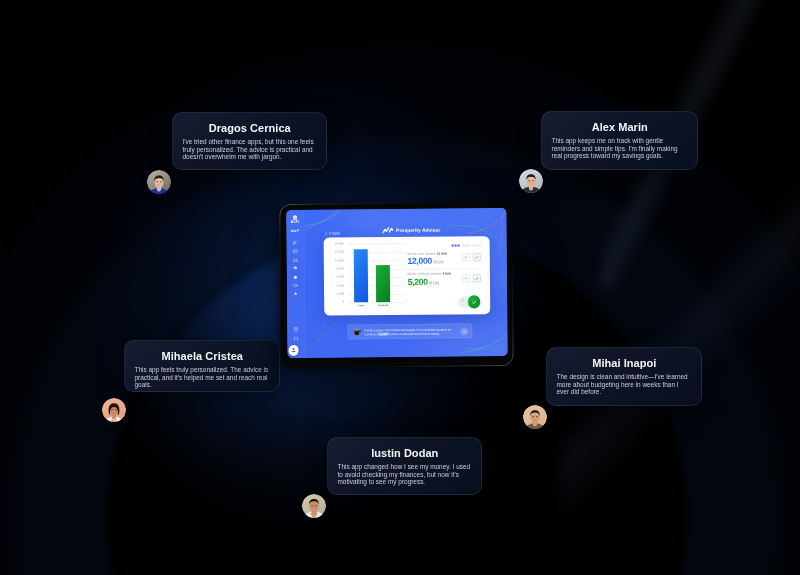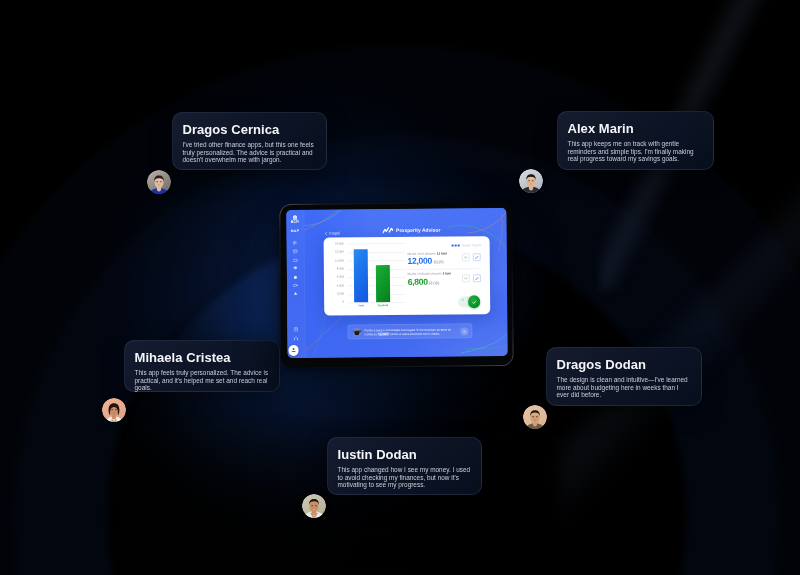--- a/index.html
+++ b/index.html
@@ -52,21 +52,21 @@
   .streak2{position:absolute;left:560px;top:120px;width:300px;height:420px;
       background:linear-gradient(134deg, rgba(0,0,0,0) 42%, rgba(112,140,198,0.075) 48%, rgba(0,0,0,0) 57%);
       filter:blur(7px);}
 
   
   .card{position:absolute;border-radius:10px;padding:9px 9px 9px 9.5px;
         box-sizing:border-box;
         background:linear-gradient(142deg, rgba(23,31,51,0.92) 0%, rgba(15,22,40,0.93) 45%, rgba(7,15,30,0.95) 100%);
         border:0.8px solid rgba(100,118,158,0.20);
         box-shadow:0 6px 22px rgba(0,0,0,0.45);}
-  .card .nm{color:#f4f6fa;font-size:13px;font-weight:bold;letter-spacing:0.05px;margin:0 0 4.2px 0;}
+  .card .nm{color:#f4f6fa;font-size:11px;font-weight:bold;letter-spacing:0.05px;margin:0 0 4.2px 0;text-align:center;}
   .card .qt{color:#c8d0dd;font-size:6.45px;line-height:7.6px;margin:0;}
   .avatar{position:absolute;width:24px;height:24px;border-radius:50%;overflow:hidden;
           box-shadow:0 1px 5px rgba(0,0,0,0.55);}
   .avatar svg{display:block;width:24px;height:24px;}
 
   
   .tablet{position:absolute;left:279.5px;top:202.5px;width:233px;height:164px;
           border-radius:12px;box-sizing:border-box;
           background:linear-gradient(148deg,#53565c 0%,#1c1e22 9%,#060708 34%,#060708 66%,#1b1d21 86%,#46494f 100%);
           padding:6.2px 6.2px 10px 7px;
@@ -197,21 +197,21 @@
           <ellipse cx="12" cy="12.3" rx="4.5" ry="5.9" fill="#ddb9a0"></ellipse>
           <path d="M7.1 11.4 C7.1 7.4 9.0 5.6 12 5.6 C15 5.6 16.9 7.4 16.9 11.4 C16.4 9.2 14.6 8.2 12 8.2 C9.4 8.2 7.8 9.2 7.1 11.4 Z" fill="#2b1d16"></path>
           <ellipse cx="10.15" cy="11.7" rx="0.9" ry="0.62" fill="#5a3c2c" opacity="0.85"></ellipse>
           <ellipse cx="13.85" cy="11.7" rx="0.9" ry="0.62" fill="#5a3c2c" opacity="0.85"></ellipse>
           <path d="M11.15 14.9 q0.85 0.55 1.7 0" stroke="#5a3c2c" stroke-width="0.4" fill="none" opacity="0.6"></path>
           <ellipse cx="12" cy="9.6" rx="3.6" ry="1.4" fill="#efe0d2" opacity="0.30"></ellipse>
         </g>
       </svg>
     </div>
 
-  <div class="card" style="left:541px;top:111px;width:157px;height:59px;margin-left:16px;">
+  <div class="card" style="left:541px;top:111px;width:157px;height:59px;">
     <p class="nm">Alex Marin</p>
     <p class="qt">This app keeps me on track with gentle reminders and simple tips. I'm finally making real progress toward my savings goals.</p>
   </div>
   <div class="avatar" style="left:519px;top:169px;">
       <svg viewBox="0 0 24 24">
         <defs>
           <clipPath id="cpA2">
             <circle cx="12" cy="12" r="12"></circle>
           </clipPath>
           <linearGradient id="bgA2" x1="0.1" y1="0" x2="0.8" y2="1">
@@ -256,21 +256,21 @@
           <path d="M6.6 13.4 C6.3 7.2 8.7 5.2 12 5.2 C15.3 5.2 17.7 7.2 17.4 13.4 C17.0 15.6 16.4 17.0 15.8 17.4 C16.4 13.4 15.6 9.0 12 9.0 C8.4 9.0 7.6 13.4 8.2 17.4 C7.6 17.0 7.0 15.6 6.6 13.4 Z" fill="#221511"></path>
           <ellipse cx="10.15" cy="11.7" rx="0.9" ry="0.62" fill="#5a3420" opacity="0.85"></ellipse>
           <ellipse cx="13.85" cy="11.7" rx="0.9" ry="0.62" fill="#5a3420" opacity="0.85"></ellipse>
           <path d="M11.15 14.9 q0.85 0.55 1.7 0" stroke="#5a3420" stroke-width="0.4" fill="none" opacity="0.6"></path>
           <path d="M9.6 20.4 L12 23.2 L14.4 20.4 L14.4 24 L9.6 24 Z" fill="#c98f69"></path>
         </g>
       </svg>
     </div>
 
   <div class="card" style="left:546px;top:347px;width:156px;height:59px;">
-    <p class="nm">Dragos Dodan</p>
+    <p class="nm">Mihai Inapoi</p>
     <p class="qt">The design is clean and intuitive—I've learned more about budgeting here in weeks than I ever did before.</p>
   </div>
   <div class="avatar" style="left:523px;top:405px;">
       <svg viewBox="0 0 24 24">
         <defs>
           <clipPath id="cpA4">
             <circle cx="12" cy="12" r="12"></circle>
           </clipPath>
           <linearGradient id="bgA4" x1="0.1" y1="0" x2="0.8" y2="1">
             <stop offset="0" stop-color="#e9c6a6"></stop>
@@ -477,21 +477,21 @@
             </div>
             <div class="sbtn b2">
               <svg width="4.2" height="4.2" viewBox="0 0 12 12">
                   <path d="M2 10 L2.6 7.8 L8.2 2.2 L9.8 3.8 L4.2 9.4 Z" stroke="#2f62ef" stroke-width="1.1" fill="none" stroke-linejoin="round"></path>
                 </svg>
             </div>
           </div>
           <div class="stat">
             <div class="lab"><span>Media cheltuieli ultimele</span> <b>3 luni</b></div>
             <div class="val" style="color:#12a02b">
-              <span>6,800</span><span class="cur">RON</span>
+              <span>5,200</span><span class="cur">RON</span>
             </div>
             <div class="sbtn b1">
               <svg width="4" height="4" viewBox="0 0 12 12">
                   <path d="M1 6 C3 3, 9 3, 11 6 C9 9, 3 9, 1 6 Z" stroke="#9aa3b5" stroke-width="1" fill="none"></path>
                   <circle cx="6" cy="6" r="1.3" fill="#9aa3b5"></circle>
                 </svg>
             </div>
             <div class="sbtn b2">
               <svg width="4.2" height="4.2" viewBox="0 0 12 12">
                   <path d="M2 10 L2.6 7.8 L8.2 2.2 L9.8 3.8 L4.2 9.4 Z" stroke="#2f62ef" stroke-width="1.1" fill="none" stroke-linejoin="round"></path>

